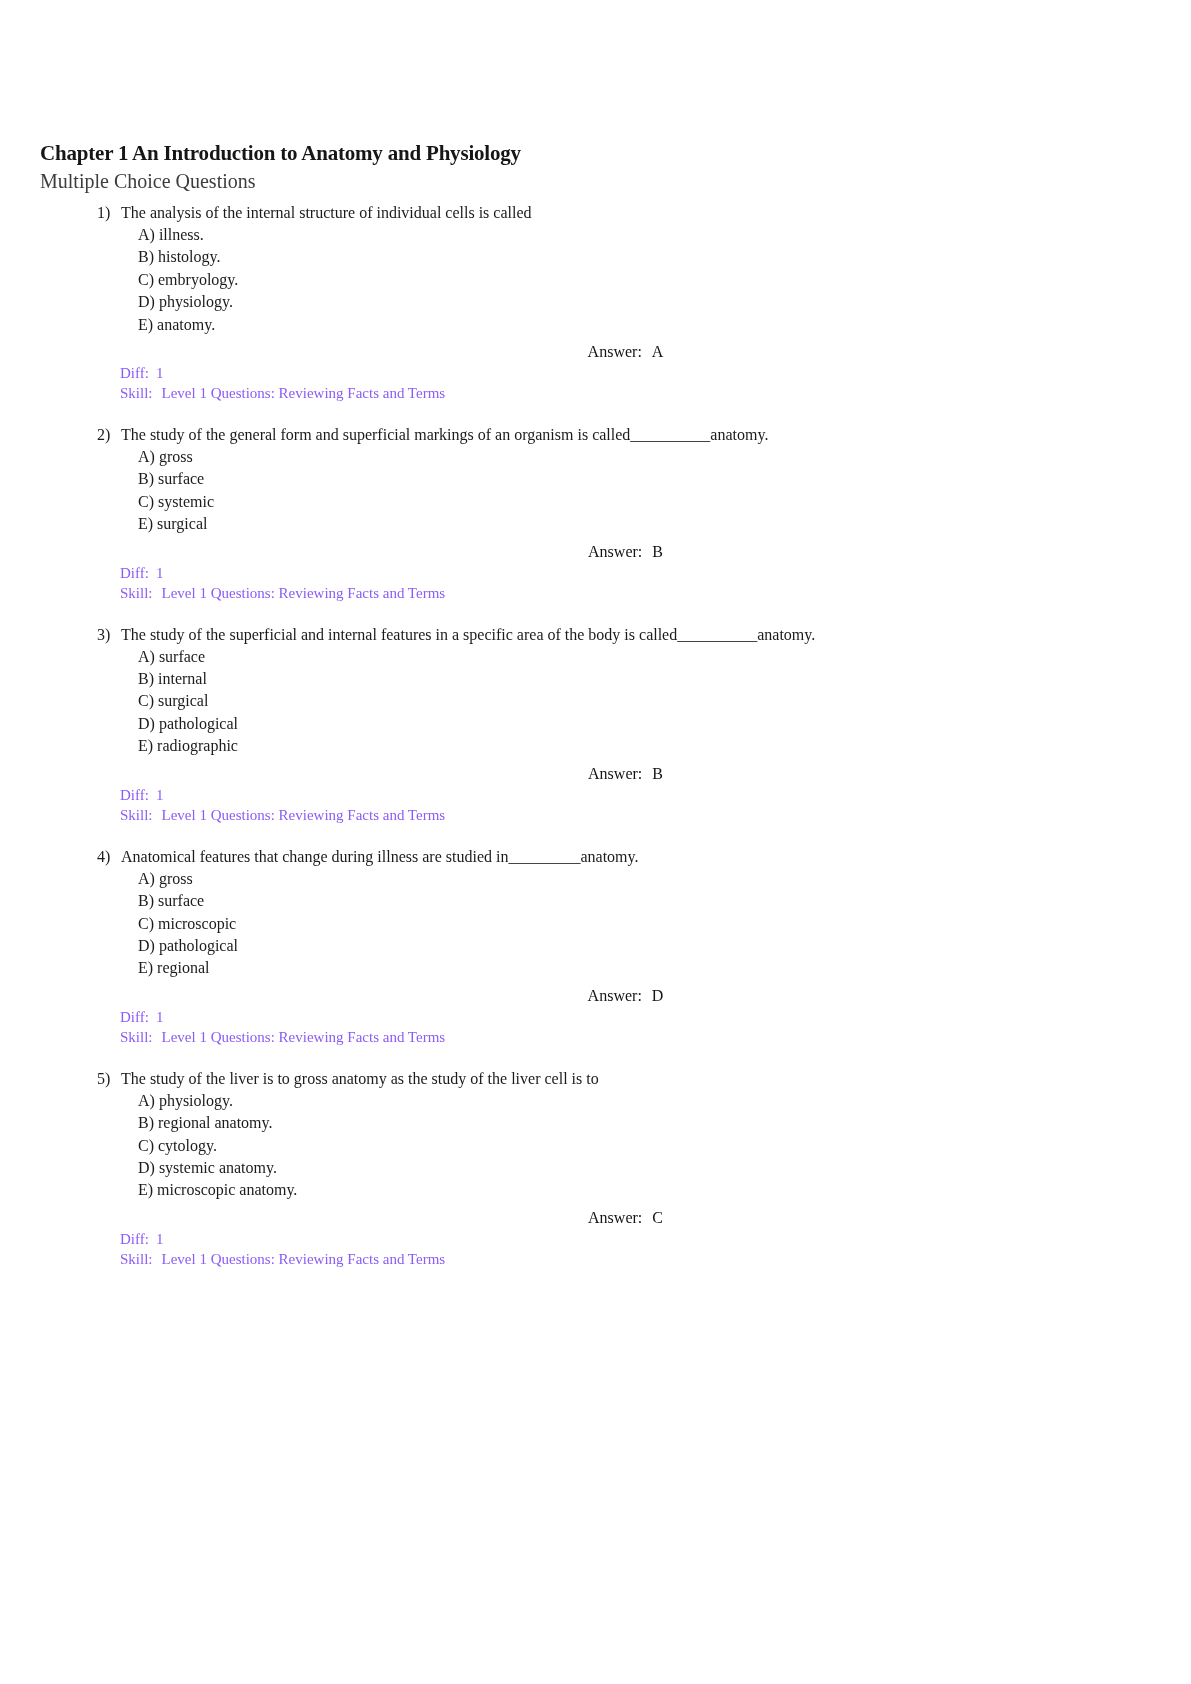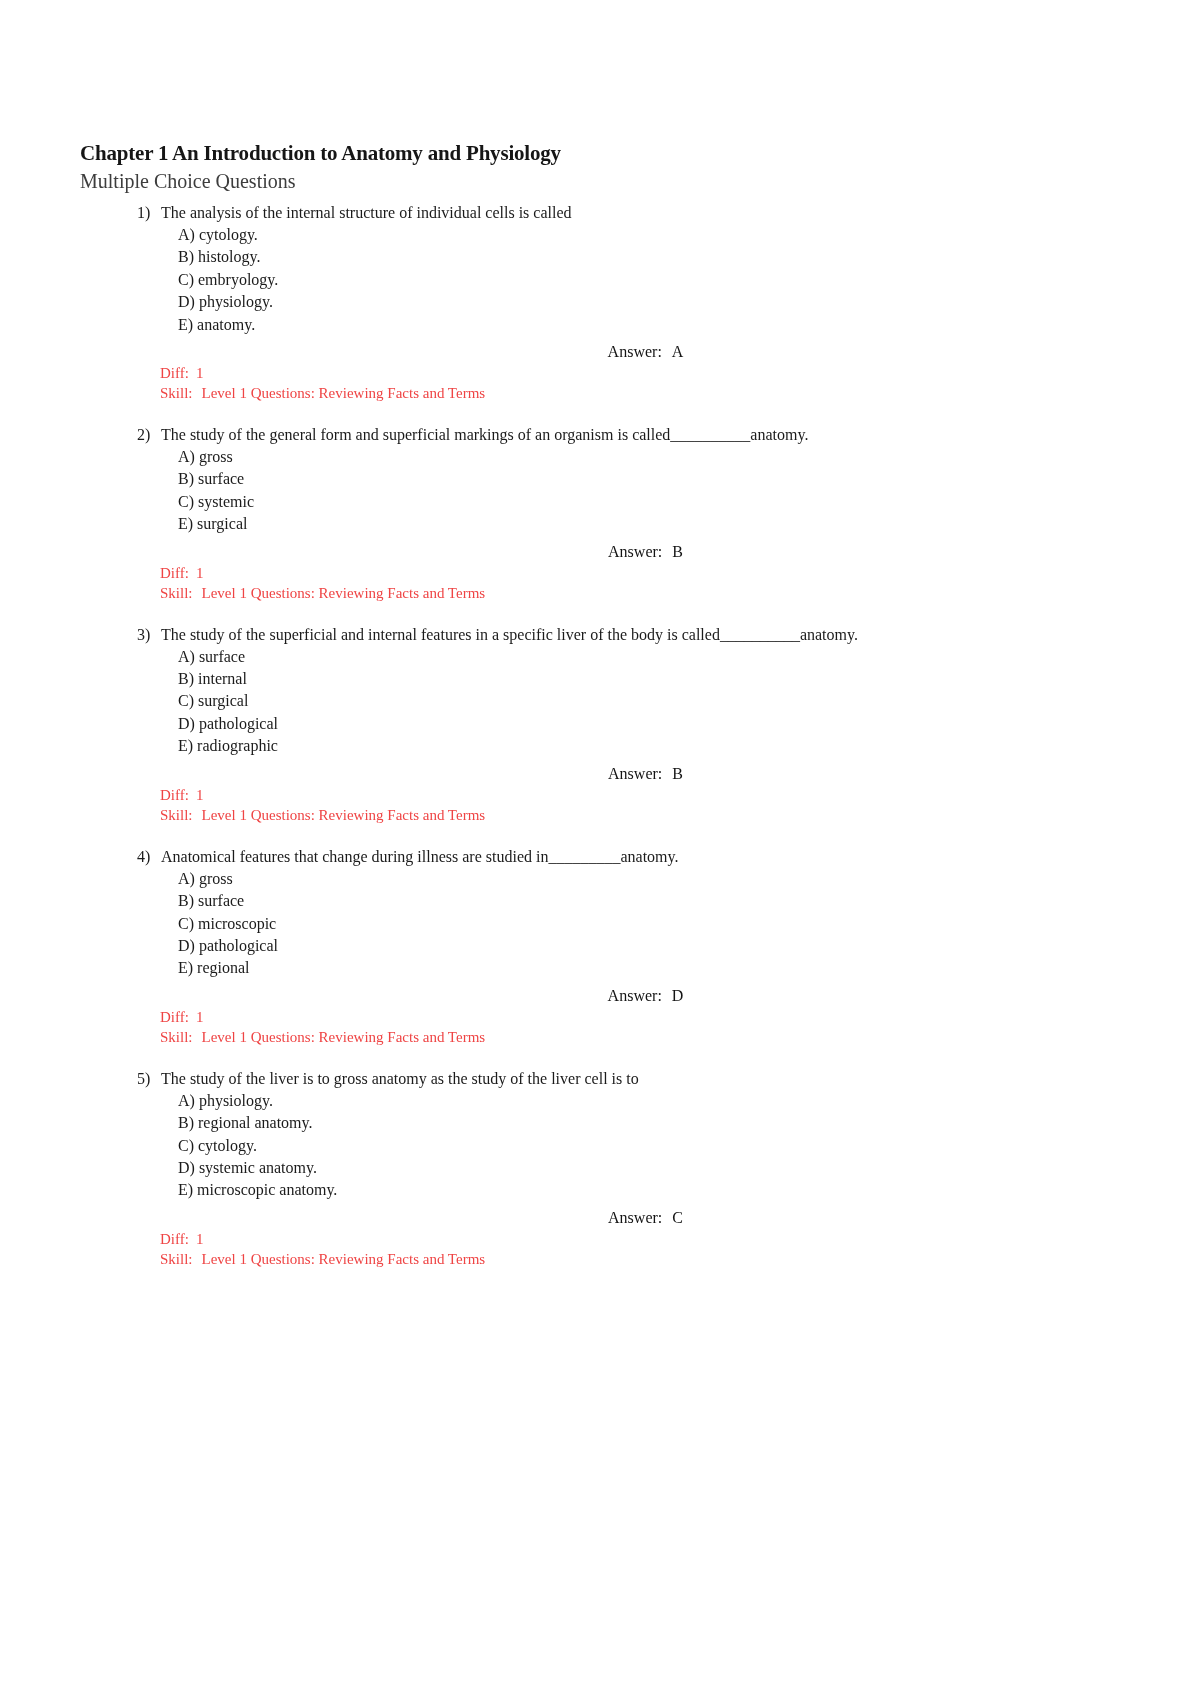--- a/index.html
+++ b/index.html
@@ -15,21 +15,21 @@
     overflow: hidden;
   }
   .page {
     position: relative;
     width: 1191px;
     height: 1684px;
     background: #ffffff;
   }
   .content {
     padding-top: 140px;
-    padding-left: 80px;
+    padding-left: 40px;
     padding-right: 60px;
   }
   .doc-title {
     font-size: 21px;
     font-weight: bold;
     color: #161616;
     line-height: 26px;
     letter-spacing: -0.2px;
     margin: 0;
   }
@@ -71,21 +71,21 @@
     color: #141414;
     text-align: center;
   }
   .answer-line .answer-value {
     margin-left: 10px;
   }
   .meta-line {
     margin-left: 80px;
     font-size: 15px;
     line-height: 20px;
-    color: #ef4444;
+    color: #8b5cf6;
   }
   .meta-line .meta-value {
     margin-left: 7px;
   }
   .meta-line.skill .meta-value {
     margin-left: 9px;
   }
 </style>
 </head>
 <body>
@@ -94,21 +94,21 @@
   <div class="content">
 
     <div class="doc-title">Chapter 1 An Introduction to Anatomy and Physiology</div>
     <div class="doc-subtitle">Multiple Choice Questions</div>
 
     <div class="question-block">
       <div class="question-line">
         <span class="q-num">1)</span>
         <span class="q-text">The analysis of the internal structure of individual cells is called</span>
       </div>
-      <div class="option-line">A) cytology.</div>
+      <div class="option-line">A) illness.</div>
       <div class="option-line">B) histology.</div>
       <div class="option-line">C) embryology.</div>
       <div class="option-line">D) physiology.</div>
       <div class="option-line">E) anatomy.</div>
       <div class="answer-line">
         <span>Answer:</span><span class="answer-value">A</span>
       </div>
       <div class="meta-line">
         <span>Diff:</span><span class="meta-value">1</span>
       </div>
@@ -133,21 +133,21 @@
         <span>Diff:</span><span class="meta-value">1</span>
       </div>
       <div class="meta-line skill">
         <span>Skill:</span><span class="meta-value">Level 1 Questions: Reviewing Facts and Terms</span>
       </div>
     </div>
 
     <div class="question-block">
       <div class="question-line">
         <span class="q-num">3)</span>
-        <span class="q-text">The study of the superficial and internal features in a specific liver of the body is called__________anatomy.</span>
+        <span class="q-text">The study of the superficial and internal features in a specific area of the body is called__________anatomy.</span>
       </div>
       <div class="option-line">A) surface</div>
       <div class="option-line">B) internal</div>
       <div class="option-line">C) surgical</div>
       <div class="option-line">D) pathological</div>
       <div class="option-line">E) radiographic</div>
       <div class="answer-line">
         <span>Answer:</span><span class="answer-value">B</span>
       </div>
       <div class="meta-line">

